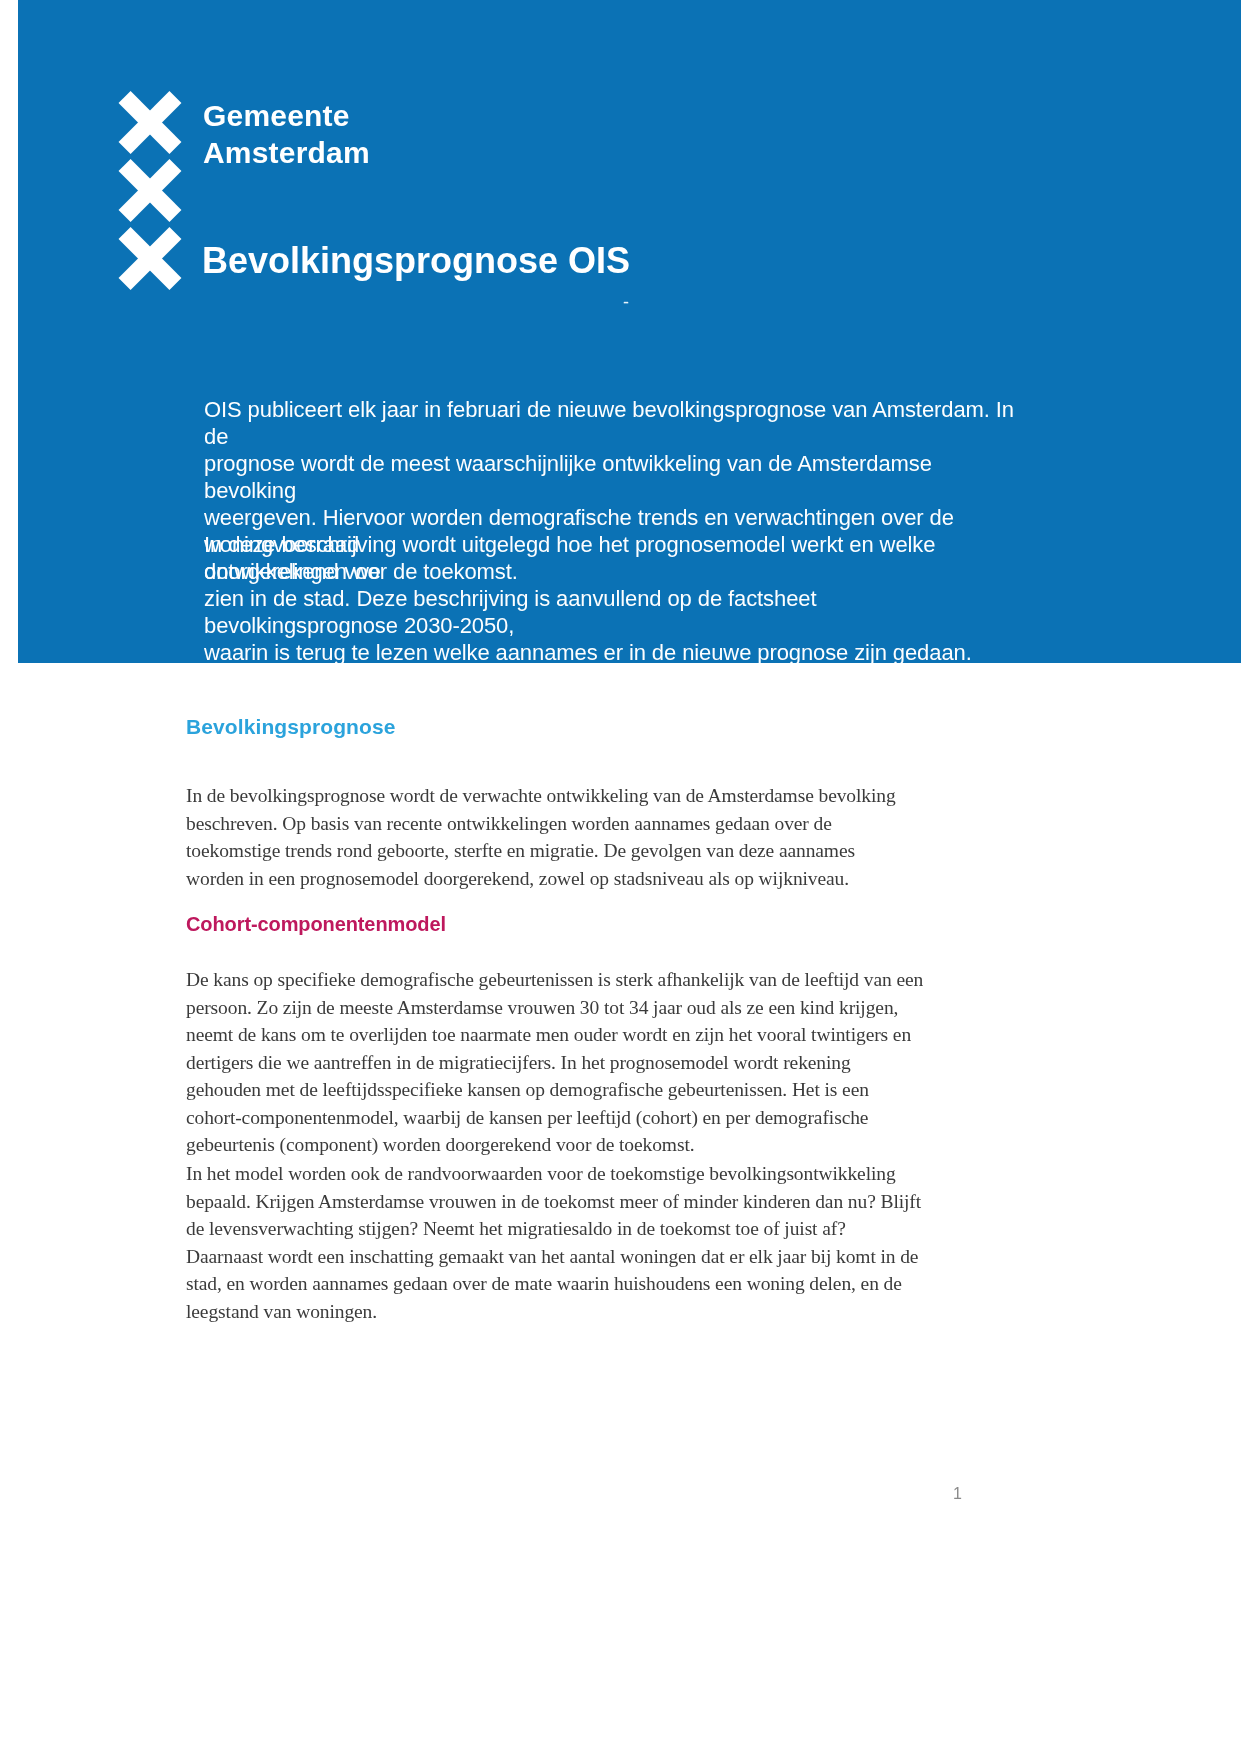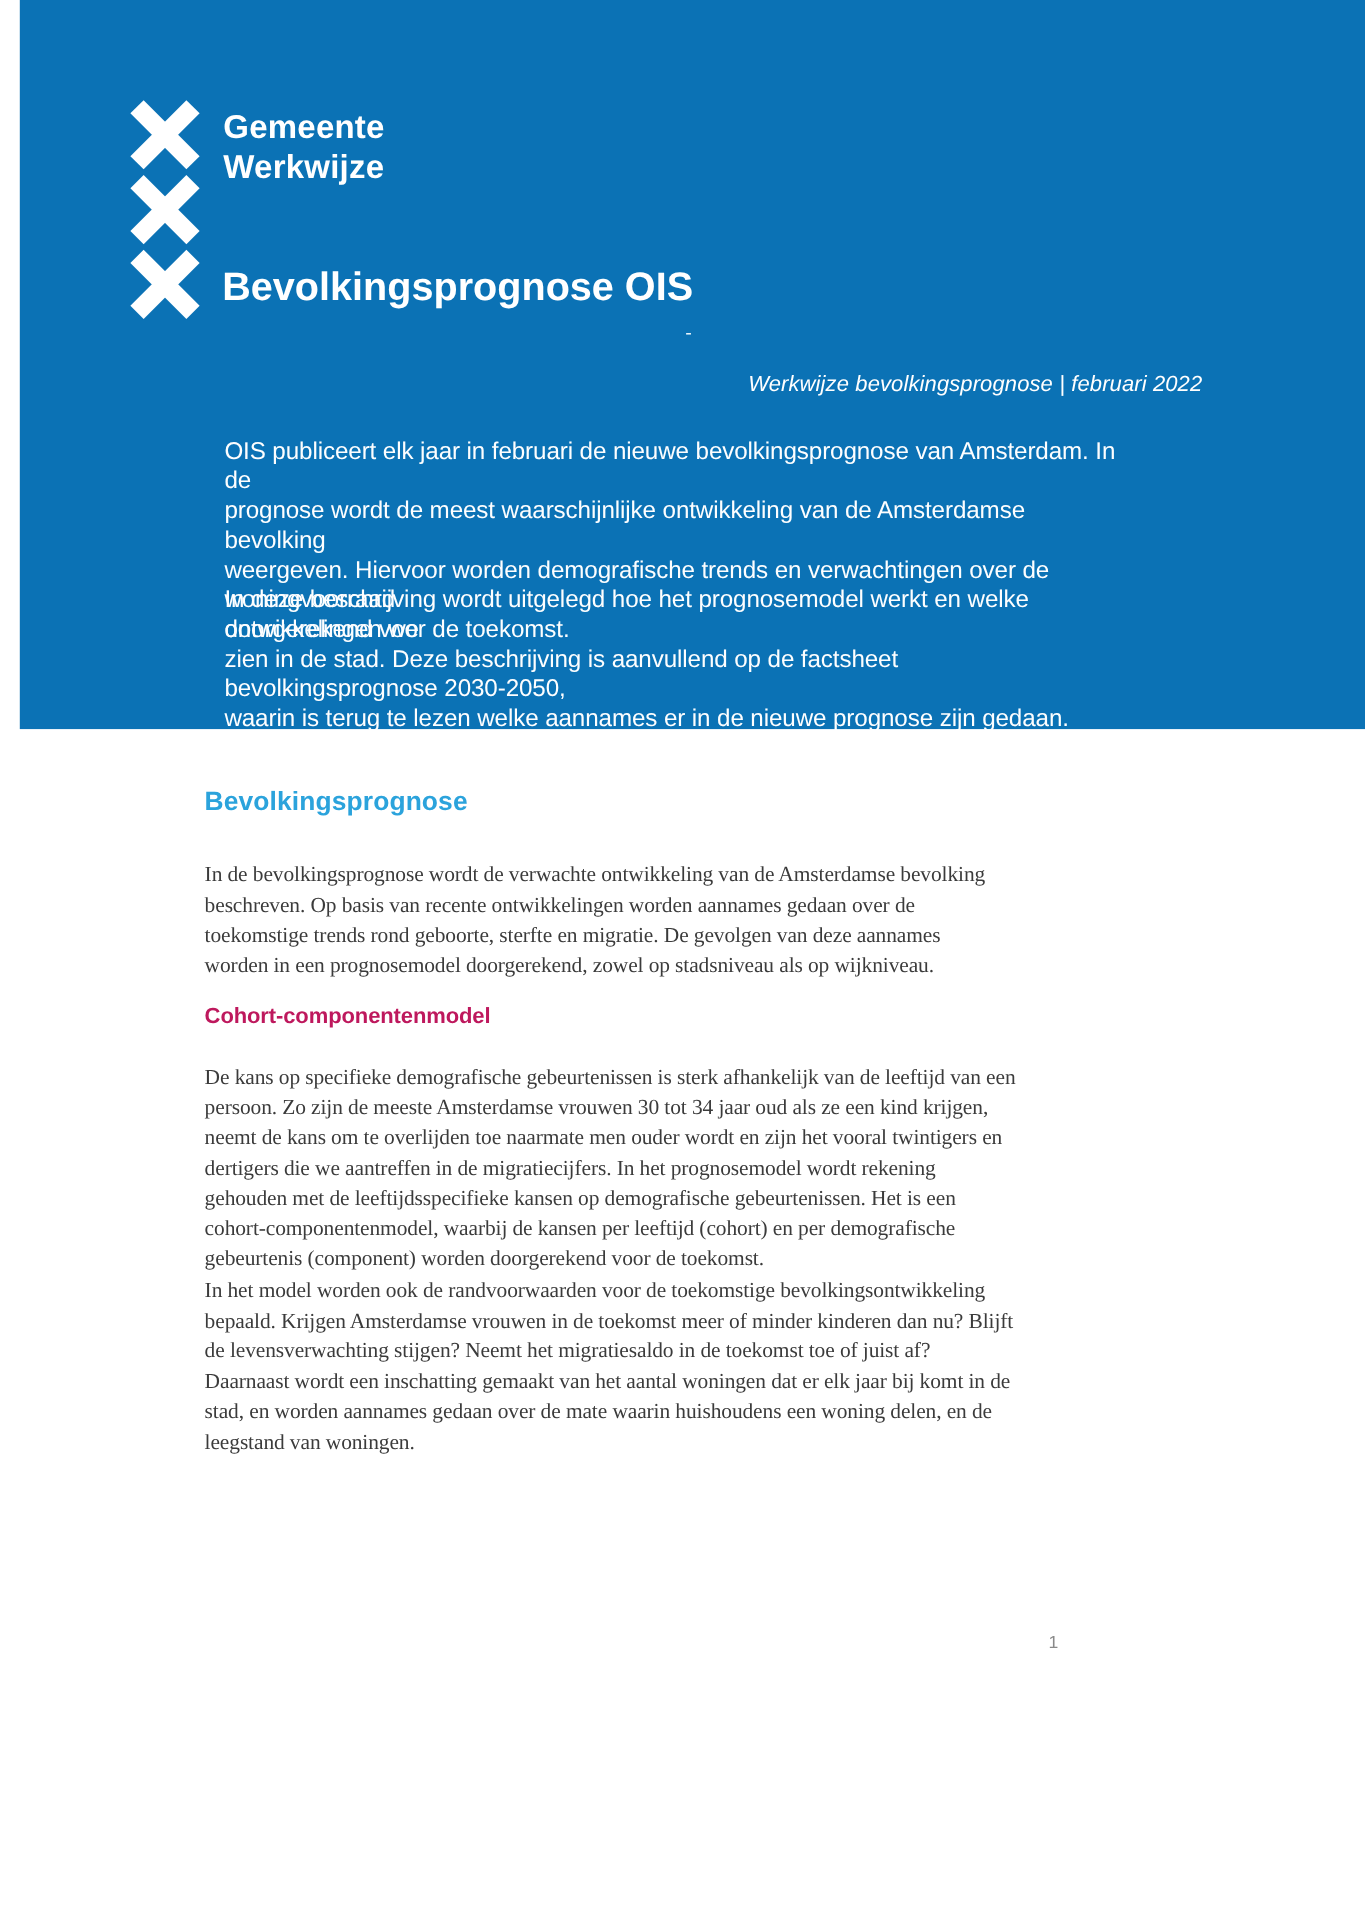--- a/index.html
+++ b/index.html
@@ -112,21 +112,21 @@
     top: 663px; left: 0;
     width: 1241px;
     height: 1091px;
     background: #ffffff;
   }
 
   .section-heading {
     position: absolute;
     left: 186px;
     top: 52px;              
-    font-size: 24px;
+    font-size: 21px;
     font-weight: bold;
     color: #2ba3dc;
     letter-spacing: 0.1px;
   }
 
   .body-par {
     position: absolute;
     left: 186px;
     width: 810px;
     font-size: 19.5px;
@@ -167,28 +167,27 @@
   <div class="blue-header" style="background-color: rgb(11, 114, 181); margin-left: 18px;">
 
     <div class="logo">
       <div class="x-mark"></div>
       <div class="x-mark"></div>
       <div class="x-mark"></div>
     </div>
 
     <div class="org-name">
       <div>Gemeente</div>
-      <div>Werkwijze</div>
+      <div>Amsterdam</div>
     </div>
 
     <h1 class="doc-title">Bevolkingsprognose OIS</h1>
 
     <div class="title-dash">-</div>
 
-    <div class="subtitle">Werkwijze bevolkingsprognose | februari 2022</div>
 
     <p class="intro-par p1 lines">OIS publiceert elk jaar in februari de nieuwe bevolkingsprognose van Amsterdam. In de
 prognose wordt de meest waarschijnlijke ontwikkeling van de Amsterdamse bevolking
 weergeven. Hiervoor worden demografische trends en verwachtingen over de woningvoorraad
 doorgerekend voor de toekomst.</p>
 
     <p class="intro-par p2 lines">In deze beschrijving wordt uitgelegd hoe het prognosemodel werkt en welke ontwikkelingen we
 zien in de stad. Deze beschrijving is aanvullend op de factsheet bevolkingsprognose 2030-2050,
 waarin is terug te lezen welke aannames er in de  nieuwe prognose zijn gedaan.</p>
 

